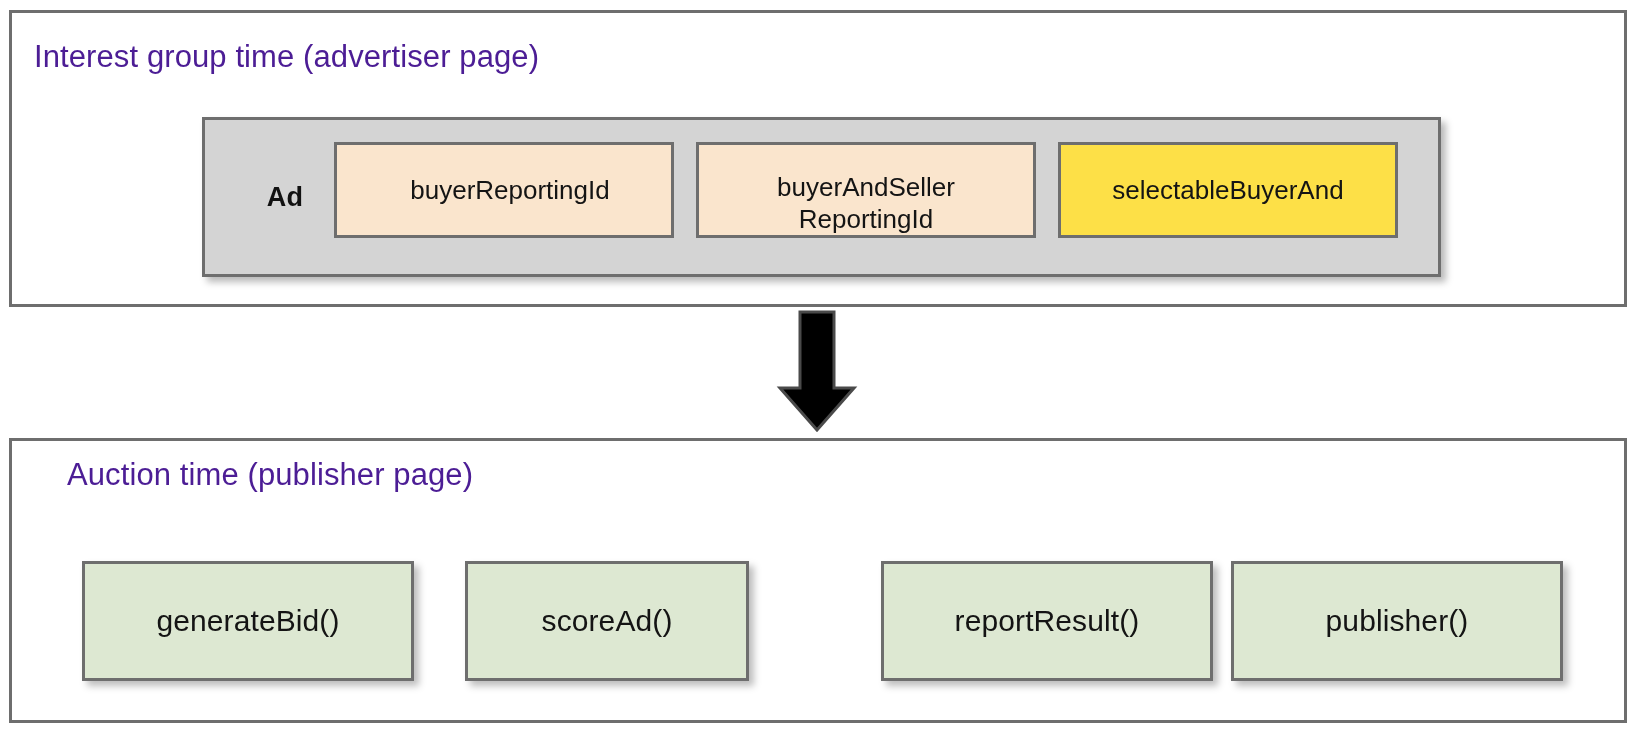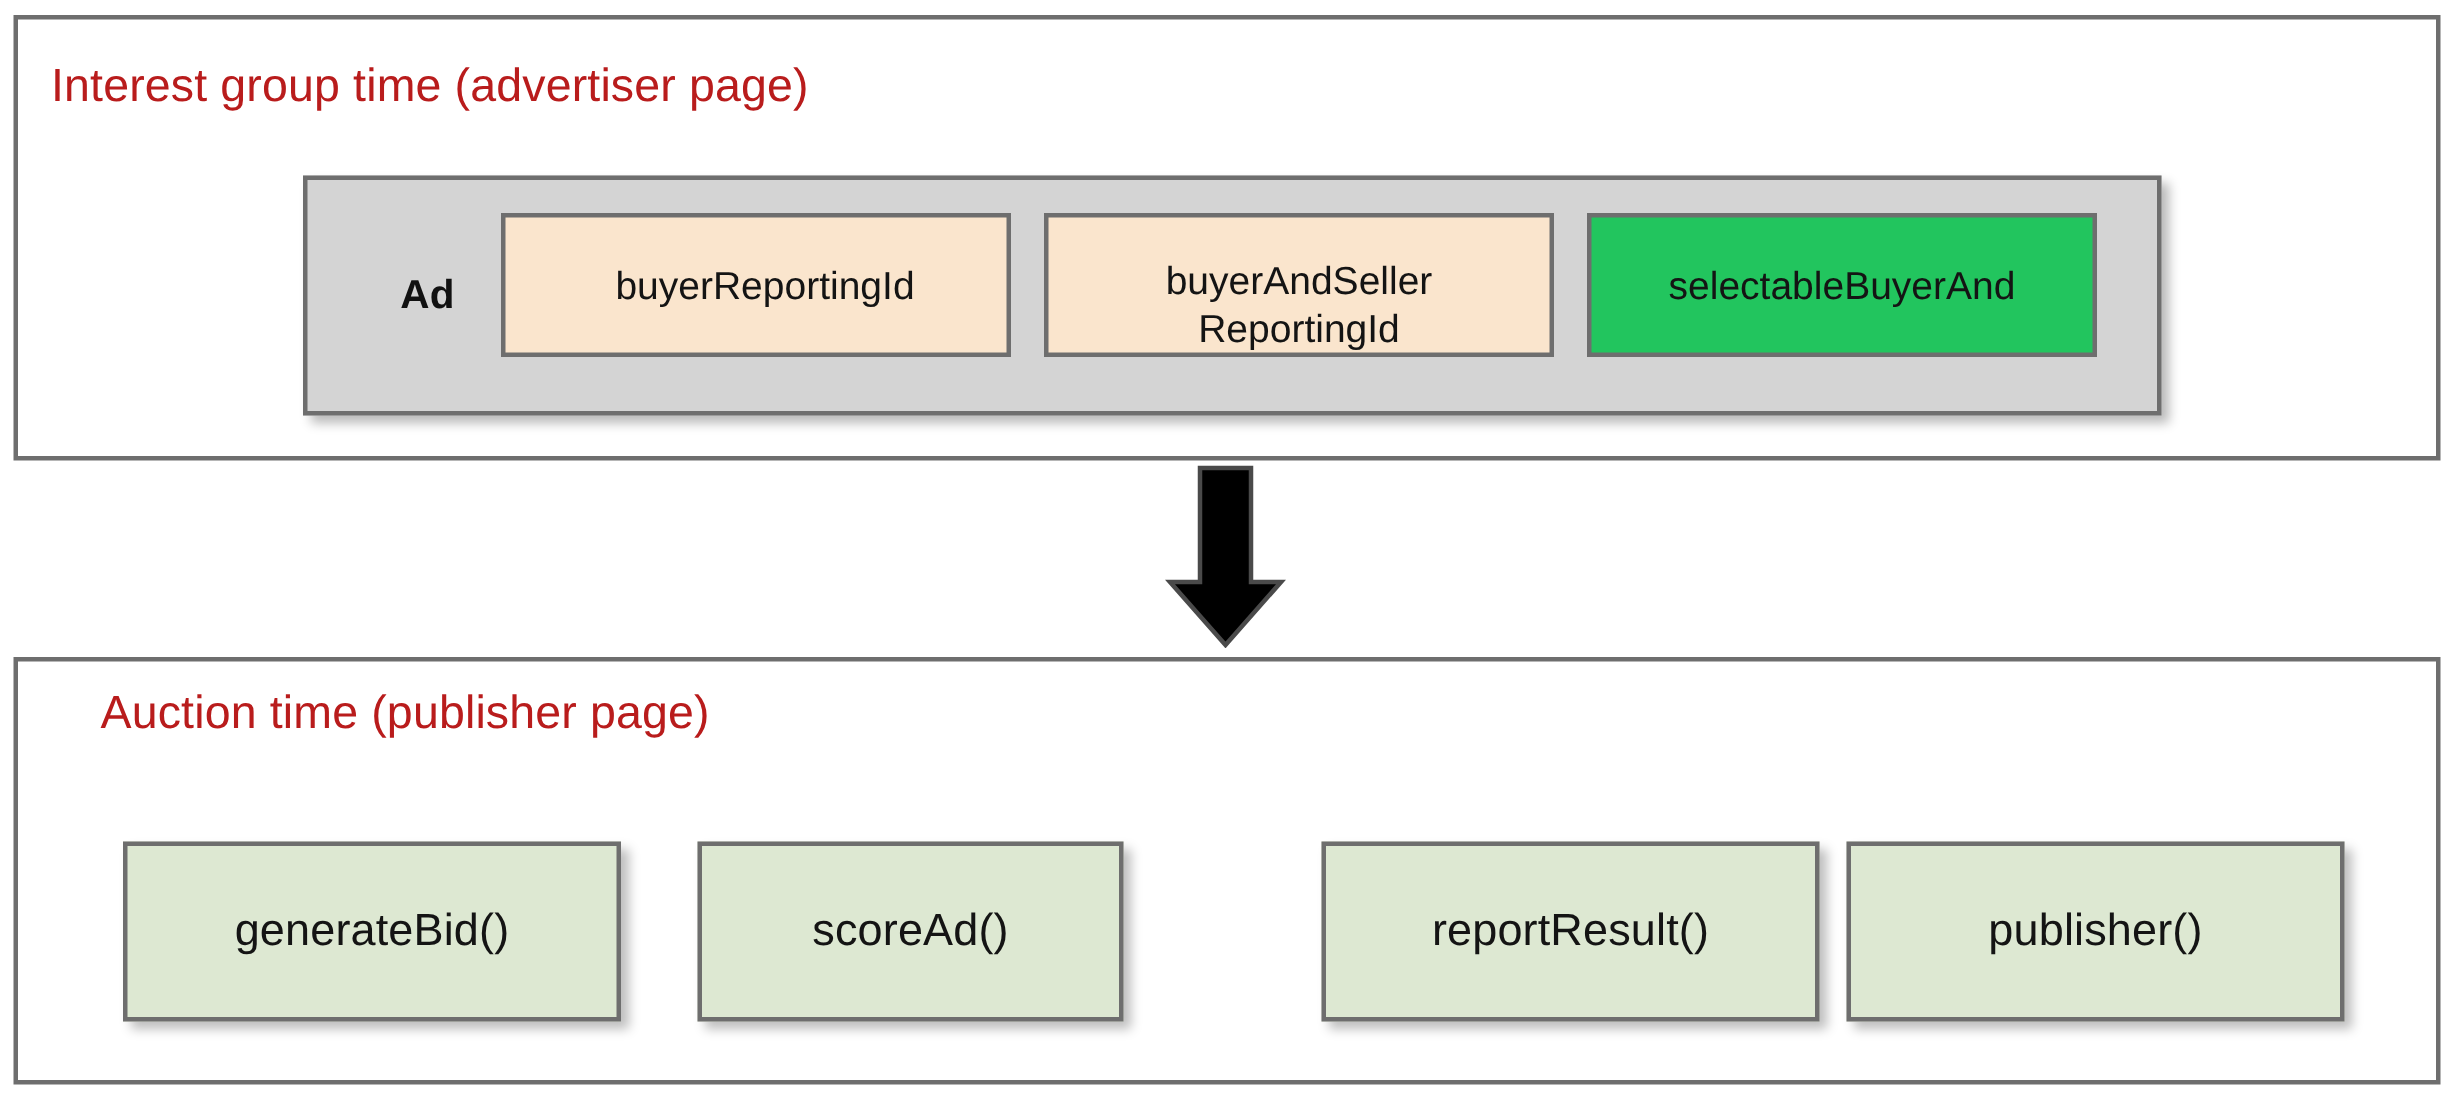--- a/index.html
+++ b/index.html
@@ -41,21 +41,21 @@
     top: 438px;
     width: 1618px;
     height: 285px;
   }
 
   .panel-title {
     position: absolute;
     left: 22px;
     font-size: 31px;
     line-height: 36px;
-    color: #b91c1c;
+    color: #4c1d95;
     letter-spacing: 0.1px;
     white-space: nowrap;
   }
   #title-advertiser { top: 26px; }
   #title-auction    { top: 16px; margin-left: 33px; }
 
   
   #ad-container {
     position: absolute;
     left: 190px;
@@ -93,21 +93,21 @@
     align-items: center;
     justify-content: center;
     text-align: center;
     font-size: 26px;
     line-height: 32px;
     color: #141414;
     background: #fae5cd;
   }
   #box-buyer-reporting-id        { left: 129px;  width: 340px; padding-left: 12px; }
   #box-buyer-and-seller-id       { left: 491px;  width: 340px; align-items: flex-end; }
-  #box-selectable-buyer-seller   { left: 853px;  width: 340px; background: #22c55e; }
+  #box-selectable-buyer-seller   { left: 853px;  width: 340px; background: #fde047; }
 
   
   #flow-arrow {
     position: absolute;
     left: 762px;
     top: 310px;
     width: 110px;
     height: 122px;
   }
 

